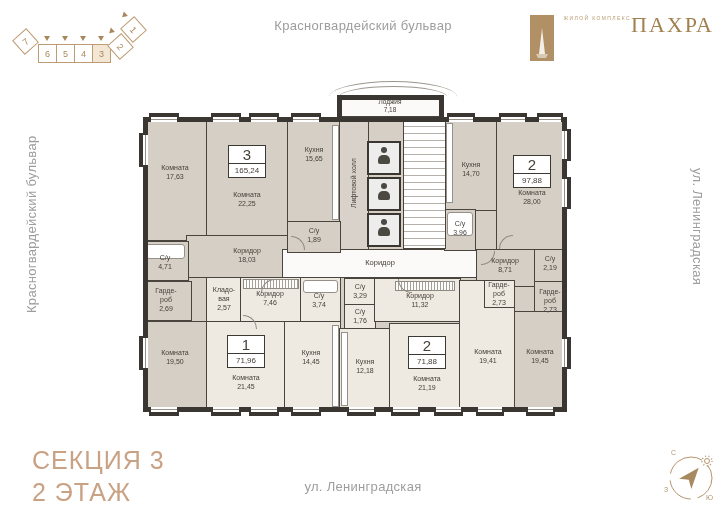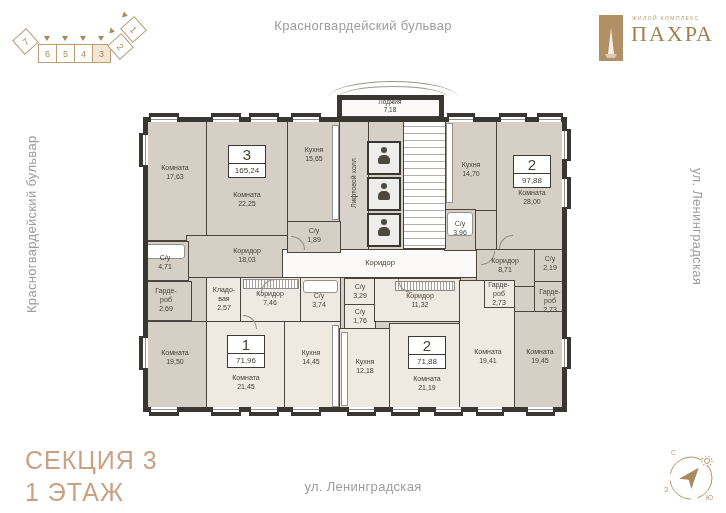--- a/index.html
+++ b/index.html
@@ -9,32 +9,32 @@
 
   
   .street{position:absolute;color:#9d9d9d;font-size:13px;letter-spacing:.3px}
   .stT{left:0;right:0;top:18px;text-align:center}
   .stB{left:0;right:0;top:479px;text-align:center}
   .stL{left:24px;top:128px;height:185px;writing-mode:vertical-rl;transform:rotate(180deg);
        display:flex;align-items:center}
   .stR{left:690px;top:168px;height:175px;writing-mode:vertical-rl;display:flex;align-items:center}
 
   
-  #sectionTitle{left:25px;top:444px;font-size:25px;line-height:32px;color:#c9a183;letter-spacing:1px}
+  #sectionTitle{left:32px;top:444px;font-size:25px;line-height:32px;color:#c9a183;letter-spacing:1px}
 
   
   #minimap{left:12px;top:10px;width:150px;height:66px}
   .ms{position:absolute;width:19px;height:19px;border:1px solid #bd9c74;box-sizing:border-box;
       color:#a8875c;font-size:9px;display:flex;align-items:center;justify-content:center;background:#fff}
   .mk{position:absolute;width:0;height:0;border-left:3px solid transparent;
       border-right:3px solid transparent;border-top:5px solid #a8875c}
 
   
   #logo{right:12px;top:14px;display:flex;gap:7px;align-items:flex-start}
-  #logo .txt{display:flex;flex-direction:column}
+  #logo .txt{display:flex;flex-direction:row}
   #logo .sub{font-size:5px;letter-spacing:1.4px;color:#b99a6f;margin:1px 0 2px 1px}
   #logo .big{font-family:"Liberation Serif",serif;font-size:22px;line-height:21px;
              letter-spacing:2px;color:#a1814f}
 
   
   #plan{left:143px;top:95px;width:424px;height:317px}
   #plan *{box-sizing:border-box}
   .rm{position:absolute;border:1.2px solid #49443d}
   .bgA{background:#d5cfc6}
   .bgB{background:#eee9e1}
@@ -337,21 +337,21 @@
       <span>2,73</span>
     </div>
   <div class="lbl" style="left:397px;top:262px">
     <span>Комната</span>
       <span>19,45</span>
     </div>
 </div>
 
 <div id="sectionTitle" class="abs">
   <div>СЕКЦИЯ 3</div>
-  <div>1 ЭТАЖ</div>
+  <div>2 ЭТАЖ</div>
 </div>
 
 <div class="abs" style="left:662px;top:448px;width:58px;height:58px">
   <svg width="58" height="58" viewBox="0 0 58 58">
     <circle cx="29" cy="30" r="21" fill="none" stroke="#b5946c" stroke-width="1" stroke-dasharray="26 7 30 7 40 7"></circle>
     <circle cx="45" cy="13" r="2.5" fill="none" stroke="#b5946c" stroke-width="1"></circle>
     <circle cx="45" cy="13" r="5" fill="none" stroke="#b5946c" stroke-width="1.4" stroke-dasharray="1 2.5"></circle>
     <polygon points="29,17 37,38 29,32.5 21,38" fill="#a78a5f" transform="rotate(40 29 29)"></polygon>
   </svg>
   <span style="position:absolute;left:9px;top:1px;font-size:7px;color:#b5946c">С</span>

